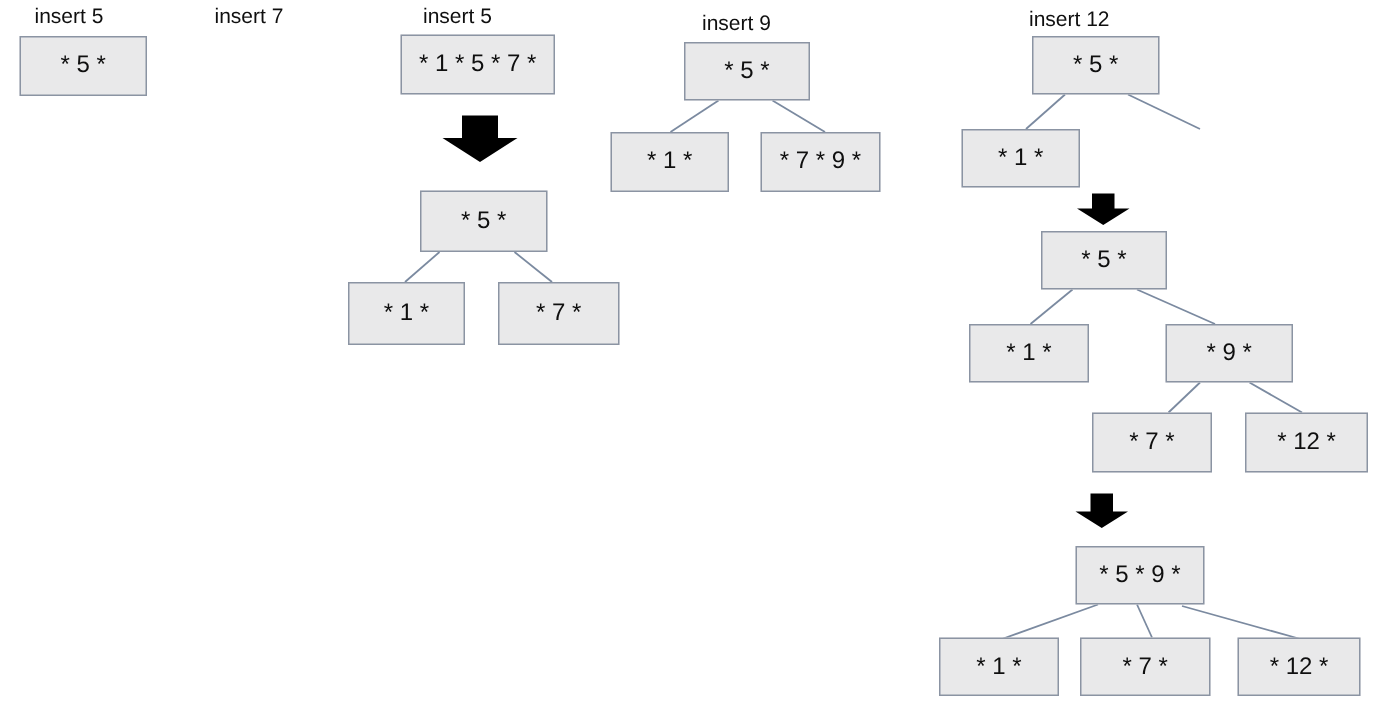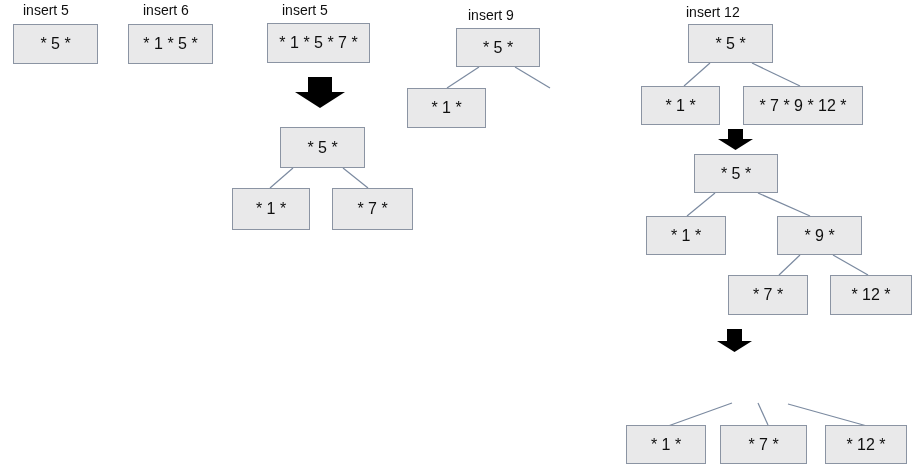--- a/index.html
+++ b/index.html
@@ -63,44 +63,44 @@
     <line class="connector" x1="732" y1="403" x2="668" y2="426"></line>
     <line class="connector" x1="758" y1="403" x2="768" y2="425"></line>
     <line class="connector" x1="788" y1="404" x2="867" y2="426"></line>
 
     <polygon class="down-arrow" points="308,77 332,77 332,92 345,92 320,108 295,92 308,92"></polygon>
     <polygon class="down-arrow" points="728,129 743,129 743,139 753,139 735.5,150 718,139 728,139"></polygon>
     <polygon class="down-arrow" points="727,329 742,329 742,341 752,341 734.5,352 717,341 727,341"></polygon>
   </svg>
 
   <div class="step-label" style="left:23px;top:2px">insert 5</div>
-  <div class="step-label" style="left:143px;top:2px">insert 6</div>
+  <div class="step-label" style="left:143px;top:2px">insert 7</div>
   <div class="step-label" style="left:282px;top:2px">insert 5</div>
   <div class="step-label" style="left:468px;top:7px">insert 9</div>
   <div class="step-label" style="left:686px;top:4px">insert 12</div>
 
   <div class="tree-node" style="left:13px;top:24px;width:85px;height:40px">* 5 *</div>
 
-  <div class="tree-node" style="left:128px;top:24px;width:85px;height:40px">* 1 * 5 *</div>
 
   <div class="tree-node" style="left:267px;top:23px;width:103px;height:40px">* 1 * 5 * 7 *</div>
   <div class="tree-node" style="left:280px;top:127px;width:85px;height:41px">* 5 *</div>
   <div class="tree-node" style="left:232px;top:188px;width:78px;height:42px">* 1 *</div>
   <div class="tree-node" style="left:332px;top:188px;width:81px;height:42px">* 7 *</div>
 
   <div class="tree-node" style="left:456px;top:28px;width:84px;height:39px">* 5 *</div>
   <div class="tree-node" style="left:407px;top:88px;width:79px;height:40px">* 1 *</div>
+  <div class="tree-node" style="left:507px;top:88px;width:80px;height:40px">* 7 * 9 *</div>
 
   <div class="tree-node" style="left:688px;top:24px;width:85px;height:39px">* 5 *</div>
   <div class="tree-node" style="left:641px;top:86px;width:79px;height:39px">* 1 *</div>
-  <div class="tree-node" style="left:743px;top:86px;width:120px;height:39px">* 7 * 9 * 12 *</div>
 
   <div class="tree-node" style="left:694px;top:154px;width:84px;height:39px">* 5 *</div>
   <div class="tree-node" style="left:646px;top:216px;width:80px;height:39px">* 1 *</div>
   <div class="tree-node" style="left:777px;top:216px;width:85px;height:39px">* 9 *</div>
   <div class="tree-node" style="left:728px;top:275px;width:80px;height:40px">* 7 *</div>
   <div class="tree-node" style="left:830px;top:275px;width:82px;height:40px">* 12 *</div>
 
+  <div class="tree-node" style="left:717px;top:364px;width:86px;height:39px">* 5 * 9 *</div>
   <div class="tree-node" style="left:626px;top:425px;width:80px;height:39px">* 1 *</div>
   <div class="tree-node" style="left:720px;top:425px;width:87px;height:39px">* 7 *</div>
   <div class="tree-node" style="left:825px;top:425px;width:82px;height:39px">* 12 *</div>
 
 </div>
 
 </body></html>

